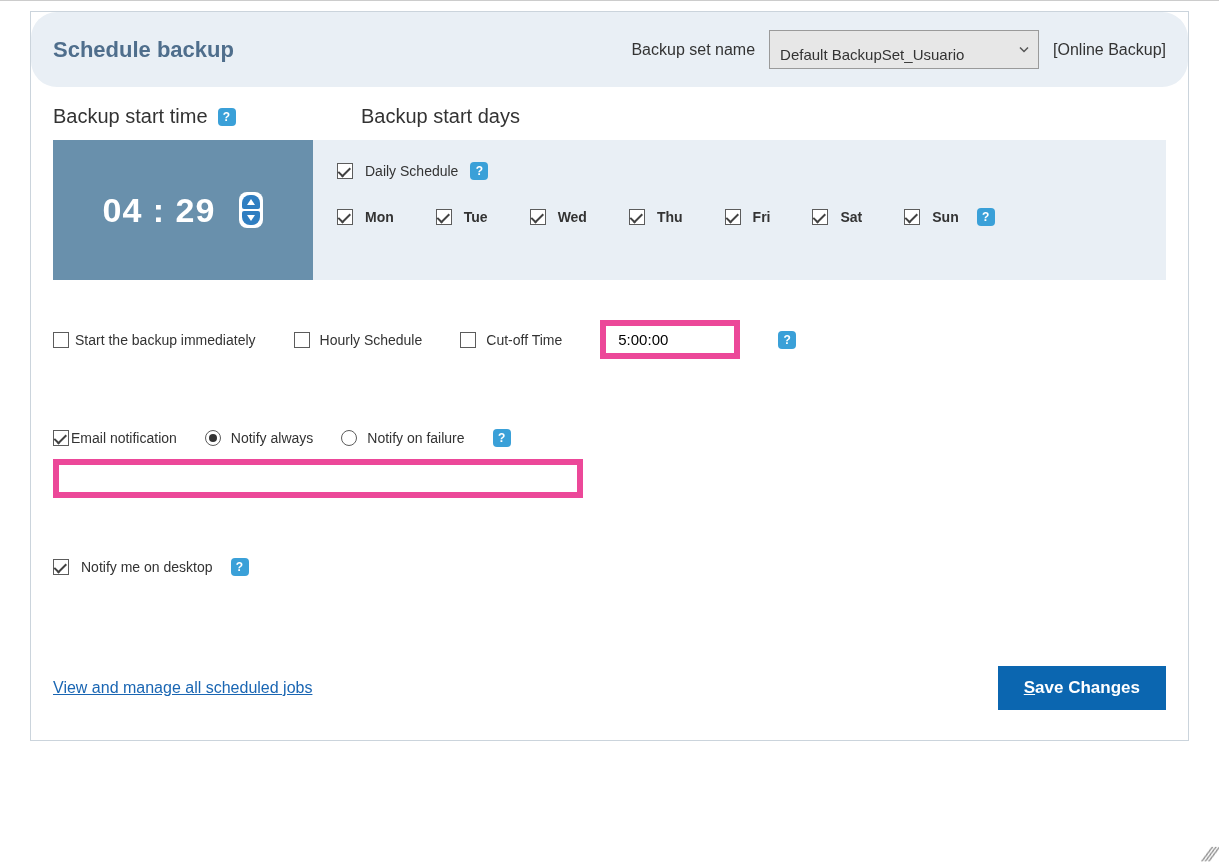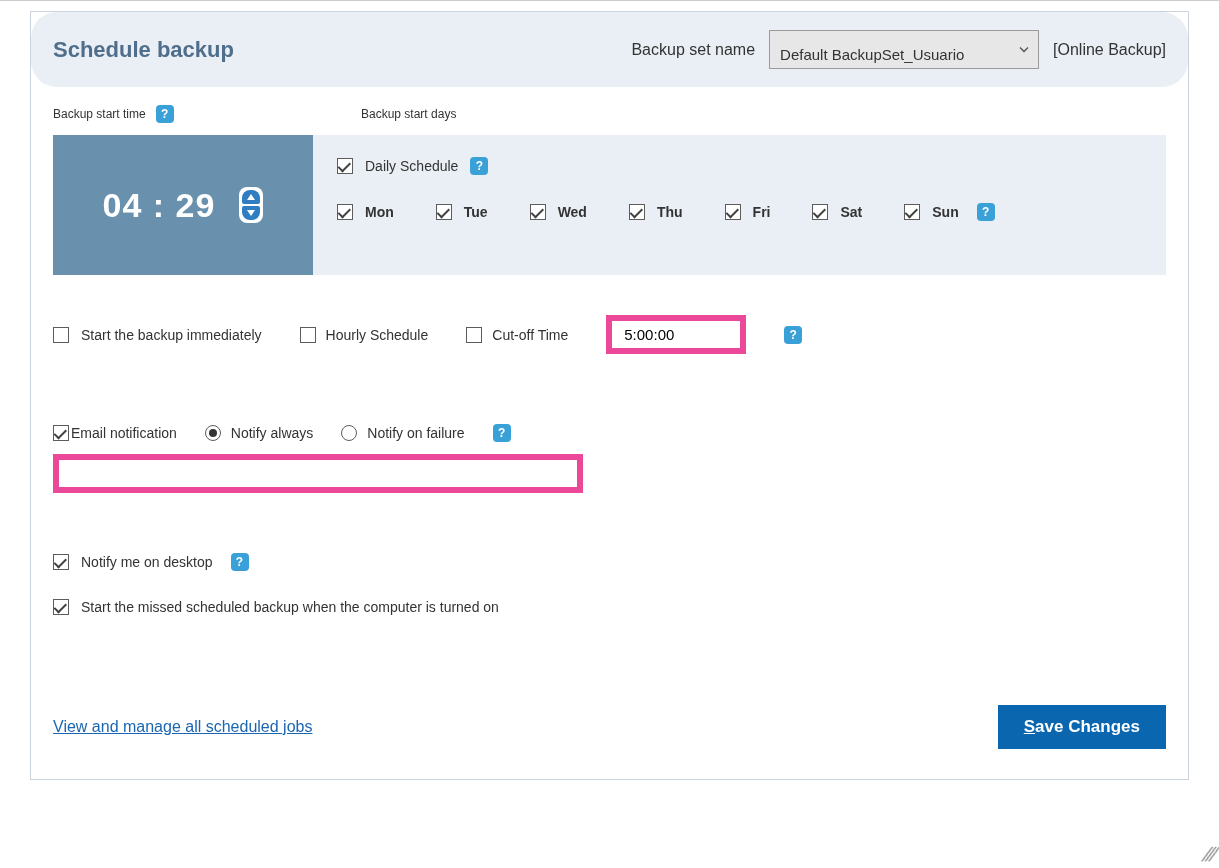--- a/index.html
+++ b/index.html
@@ -44,21 +44,21 @@
     position: relative;
   }
   .select-box .chev {
     position: absolute; right: 8px; top: 50%; transform: translateY(-50%);
   }
   .panel-body { padding: 18px 22px 30px 22px; }
 
   .legend-row { display: flex; gap: 60px; padding: 0 0 12px 0; }
   .legend-row .lr-a { width: 248px; display:flex; align-items:center; gap:10px;}
   .legend-row .lr-b { flex:1; }
-  .legend-label { font-size: 12px; }
+  .legend-label { font-size: 20px; }
 
   .time-day-row { display: flex; }
   .time-box {
     width: 260px;
     height: 140px;
     background: #6990ac;
     color: #fff;
     display: flex;
     align-items: center;
     justify-content: center;
@@ -219,21 +219,21 @@
           <div class="row-flex">
               <span class="checkbox checked"></span>
               <span class="bold">Sun</span>
               <span class="help-icon" style="margin-left:6px">?</span>
             </div>
         </div>
       </div>
     </div>
 
     <div class="section-gap plain-row wide-gap">
-      <span class="plain-row" style="gap:12px">
+      <span class="plain-row" style="gap:6px">
         <span class="checkbox"></span>
         <span>Start the backup immediately</span>
       </span>
       <span class="plain-row" style="gap:10px">
         <span class="checkbox"></span>
         <span>Hourly Schedule</span>
       </span>
       <span class="plain-row" style="gap:10px">
         <span class="checkbox"></span>
         <span>Cut-off Time</span>
@@ -260,24 +260,20 @@
       </div>
       <input class="text-input email-input" value="" style="">
     </div>
 
     <div class="plain-row" style="gap:12px; margin-top:60px">
       <span class="checkbox checked"></span>
       <span>Notify me on desktop</span>
       <span class="help-icon" style="margin-left:6px">?</span>
     </div>
 
-    <div class="plain-row" style="gap:12px; margin-top:28px">
-      <span class="checkbox checked"></span>
-      <span>Start the missed scheduled backup when the computer is turned on</span>
-    </div>
 
     <div class="footer-row">
       <span class="link">View and manage all scheduled jobs</span>
       <button class="save-btn"><span class="uline">S</span><span>ave Changes</span></button>
     </div>
 
   </div>
 </div>
 
 <div class="resize-grip">///</div>

